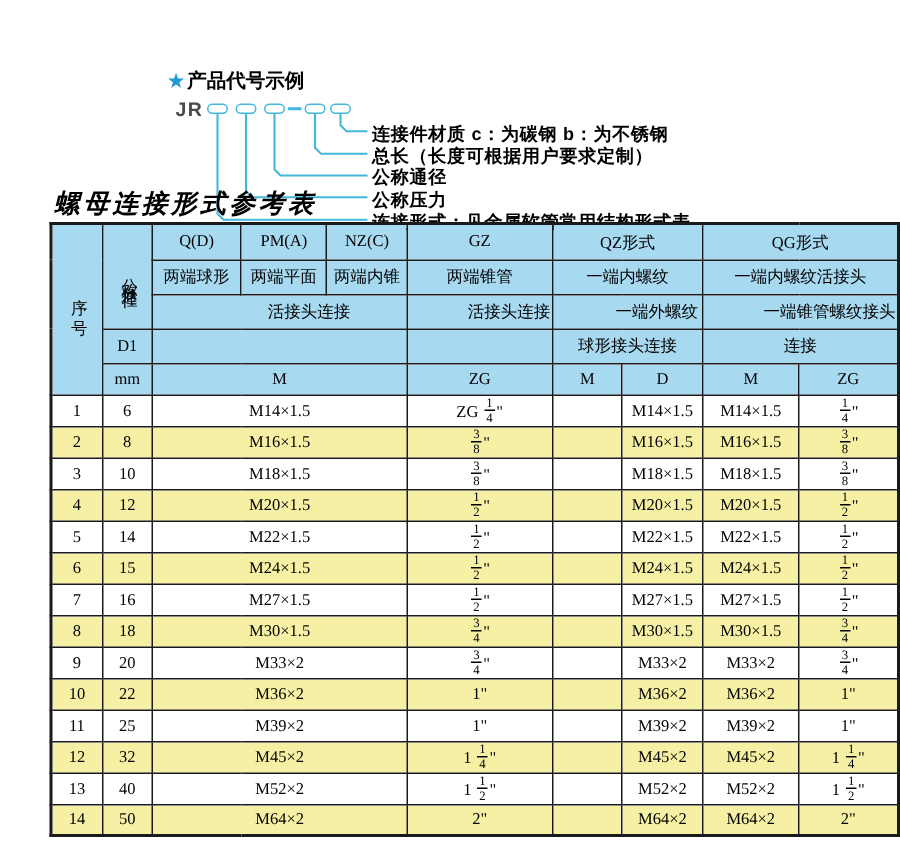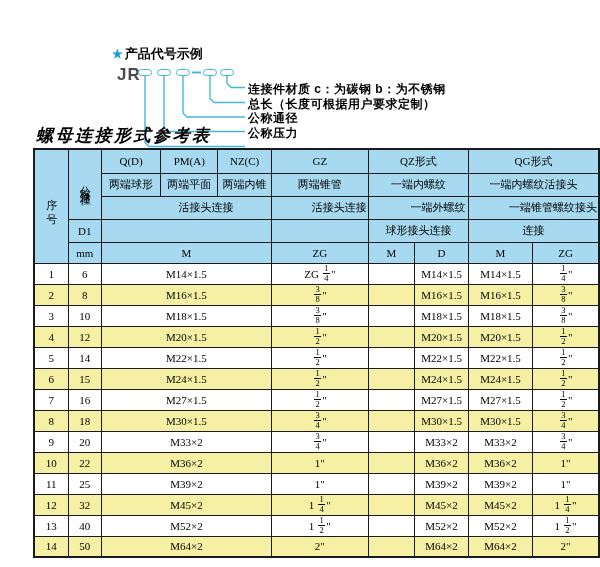--- a/index.html
+++ b/index.html
@@ -14,21 +14,21 @@
     position:relative;
     font-family:"Liberation Sans", sans-serif;
     color:var(--text,#000);
     overflow:hidden;
   }
 
   
   .diagram{position:absolute;left:0;top:0;width:600px;height:148px;margin-top:28px;}
   .diag-head{position:absolute;left:112px;top:17px;font-size:13px;font-weight:bold;}
   .star{color:var(--star_blue,#1d9ad6);margin-right:2px;font-size:12px;}
-  .code-prefix{position:absolute;left:117px;top:37px;font-size:17px;font-weight:bold;color:var(--jr_color,#4a4a4a);letter-spacing:1px;}
+  .code-prefix{position:absolute;left:117px;top:37px;font-size:13px;font-weight:bold;color:var(--jr_color,#4a4a4a);letter-spacing:1px;}
   .code-box{
     position:absolute;top:41px;width:14px;height:7px;background:#fff;
     border:1.5px solid var(--accent_cyan,#44b8dc);border-radius:4px;
   }
   .b1{left:138px}.b2{left:157px}.b3{left:176px}.b4{left:203px}.b5{left:220px}
   .connector-svg{position:absolute;left:0;top:0;pointer-events:none;}
   .cline{stroke:var(--accent_cyan,#44b8dc);stroke-width:1.4;fill:none;}
   .cdash{stroke:var(--accent_cyan,#44b8dc);stroke-width:2;fill:none;}
   .dlabel{position:absolute;left:248px;font-size:12px;font-weight:bold;white-space:nowrap;letter-spacing:0.5px;}
   .l1{top:53px}.l2{top:67.5px}.l3{top:82px}.l4{top:96.5px}.l5{top:111.5px}
@@ -90,20 +90,21 @@
     <path class="cline" d="M210,48 V70.5 L214,74.5 H245"></path>
     <path class="cline" d="M183,48 V85 L187,89 H245"></path>
     <path class="cline" d="M164,48 V99.5 L168,103.5 H245"></path>
     <path class="cline" d="M145,48 V114.5 L149,118.5 H245"></path>
   </svg>
 
   <div class="dlabel l2">总长（长度可根据用户要求定制）</div>
   <div class="dlabel l1">连接件材质 c：为碳钢 b：为不锈钢</div>
   <div class="dlabel l3">公称通径</div>
   <div class="dlabel l4">公称压力</div>
+  <div class="dlabel l5">连接形式：见金属软管常用结构形式表</div>
 </div>
 
 <div class="tbl-title">螺母连接形式参考表</div>
 
 <table class="nut">
   <colgroup>
     <col style="width:39px">
       <col style="width:37px">
       <col style="width:62px">
       <col style="width:60px">

